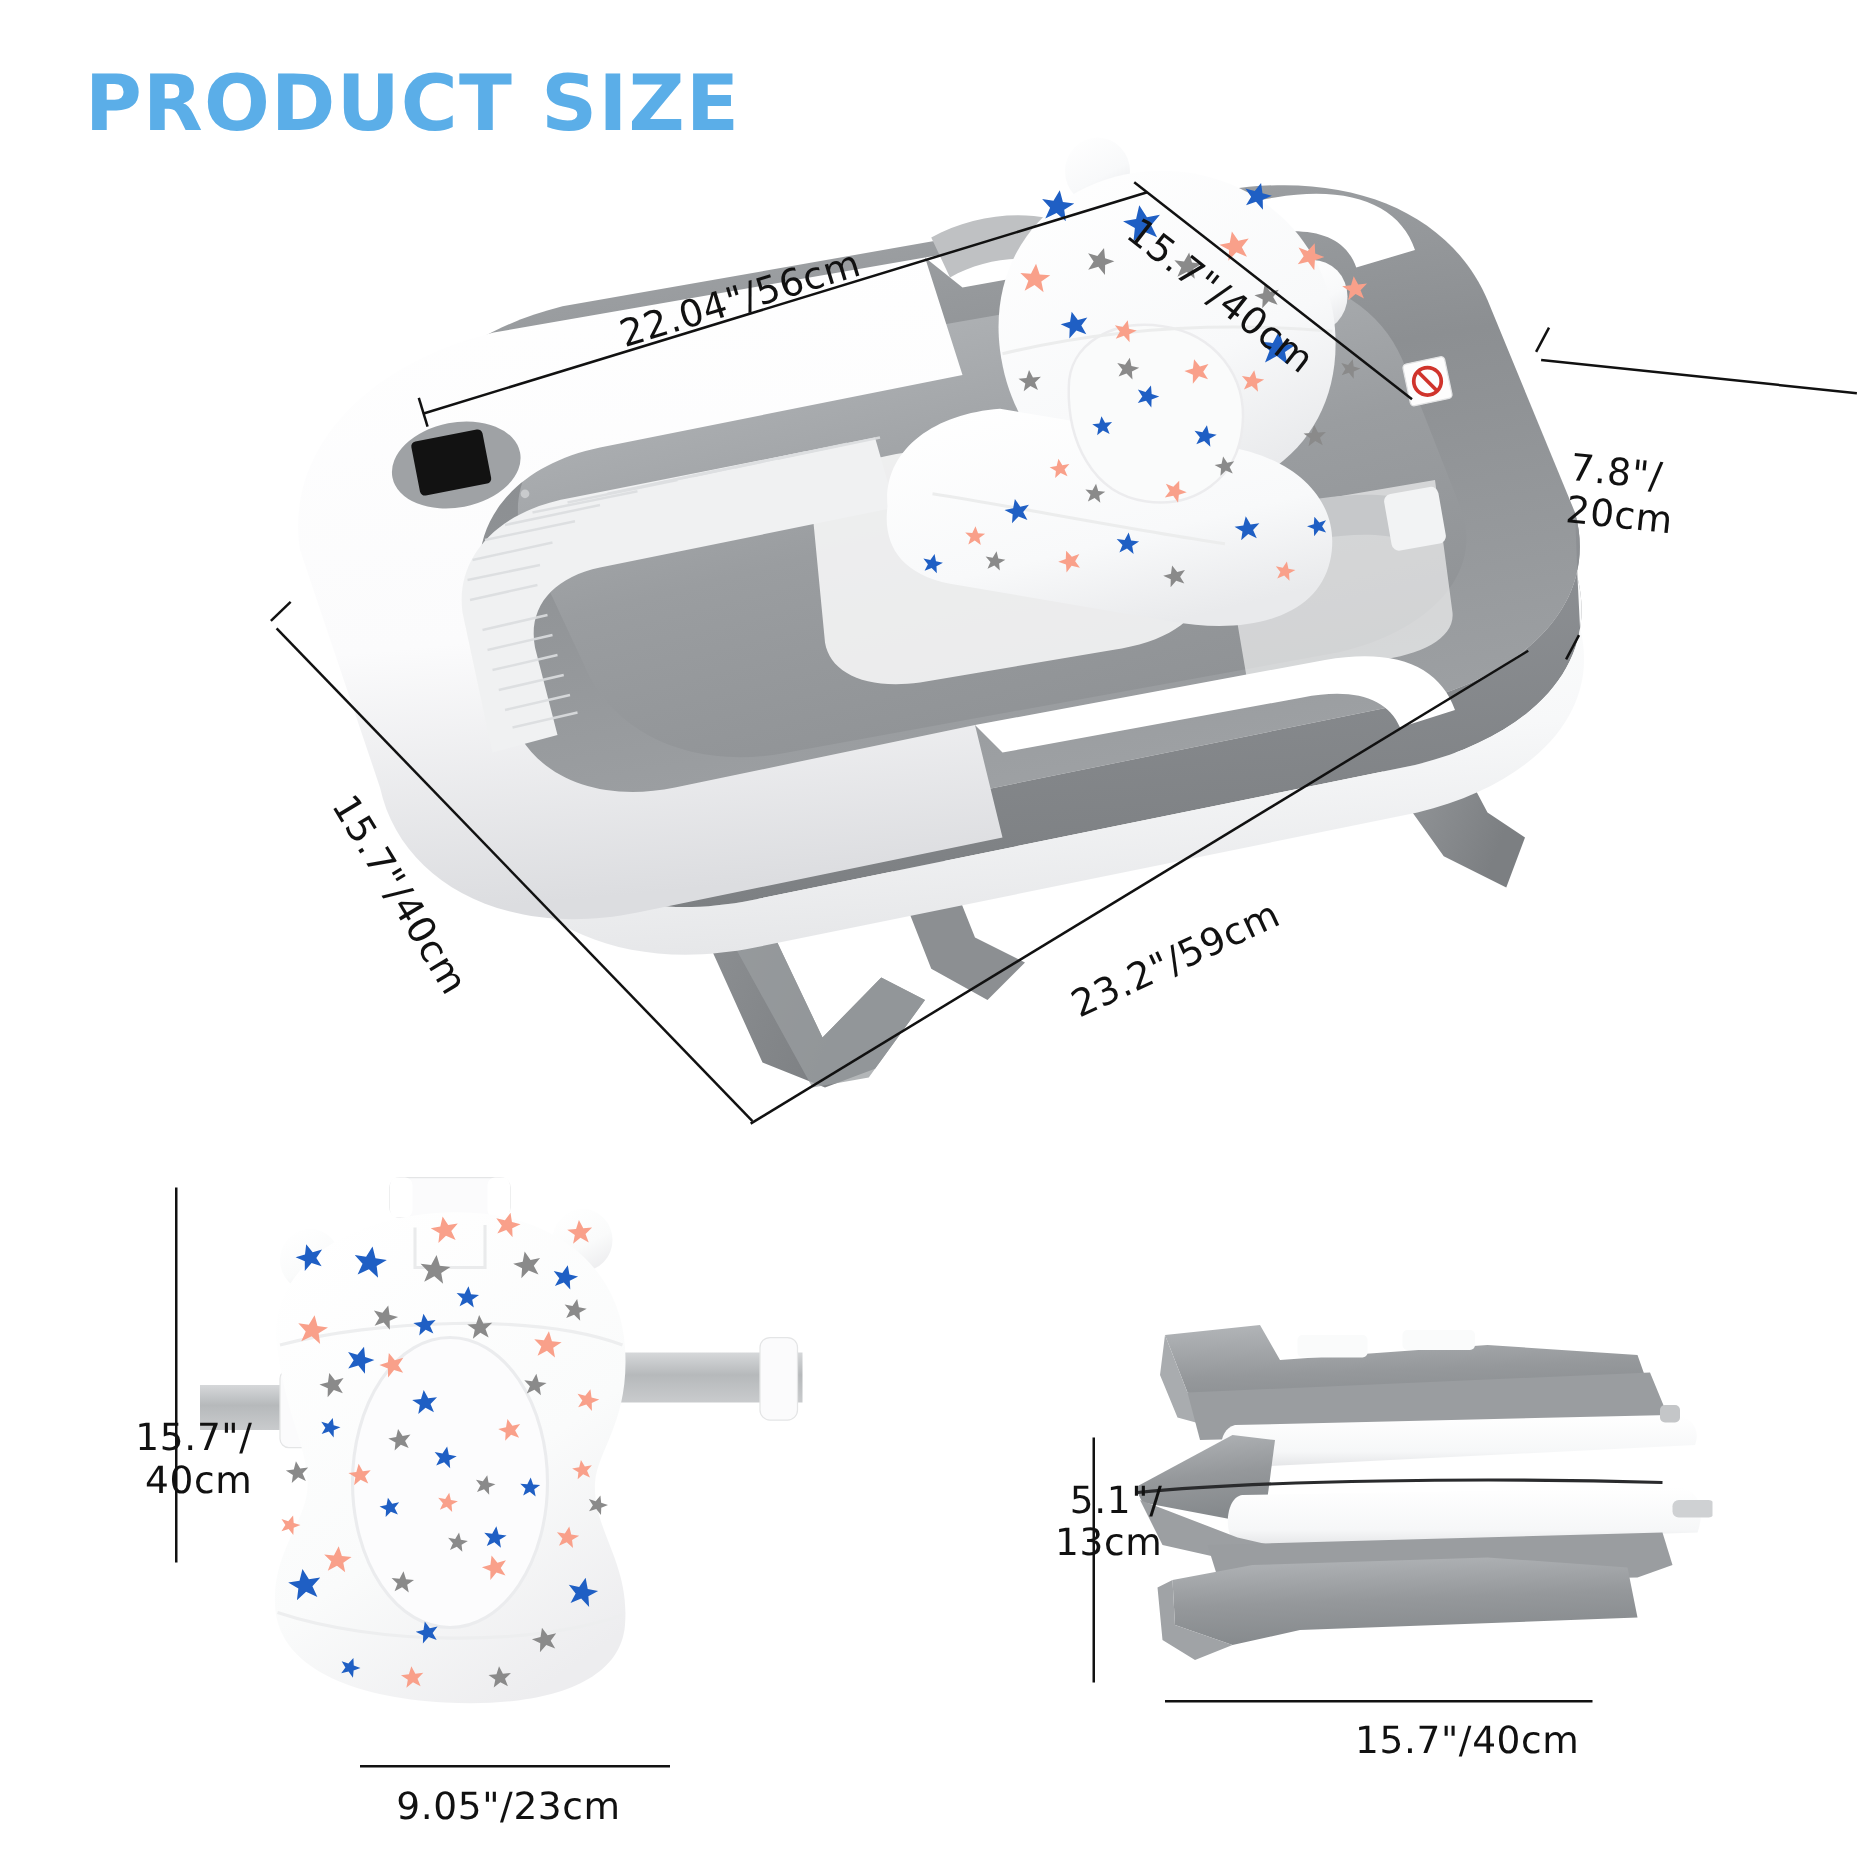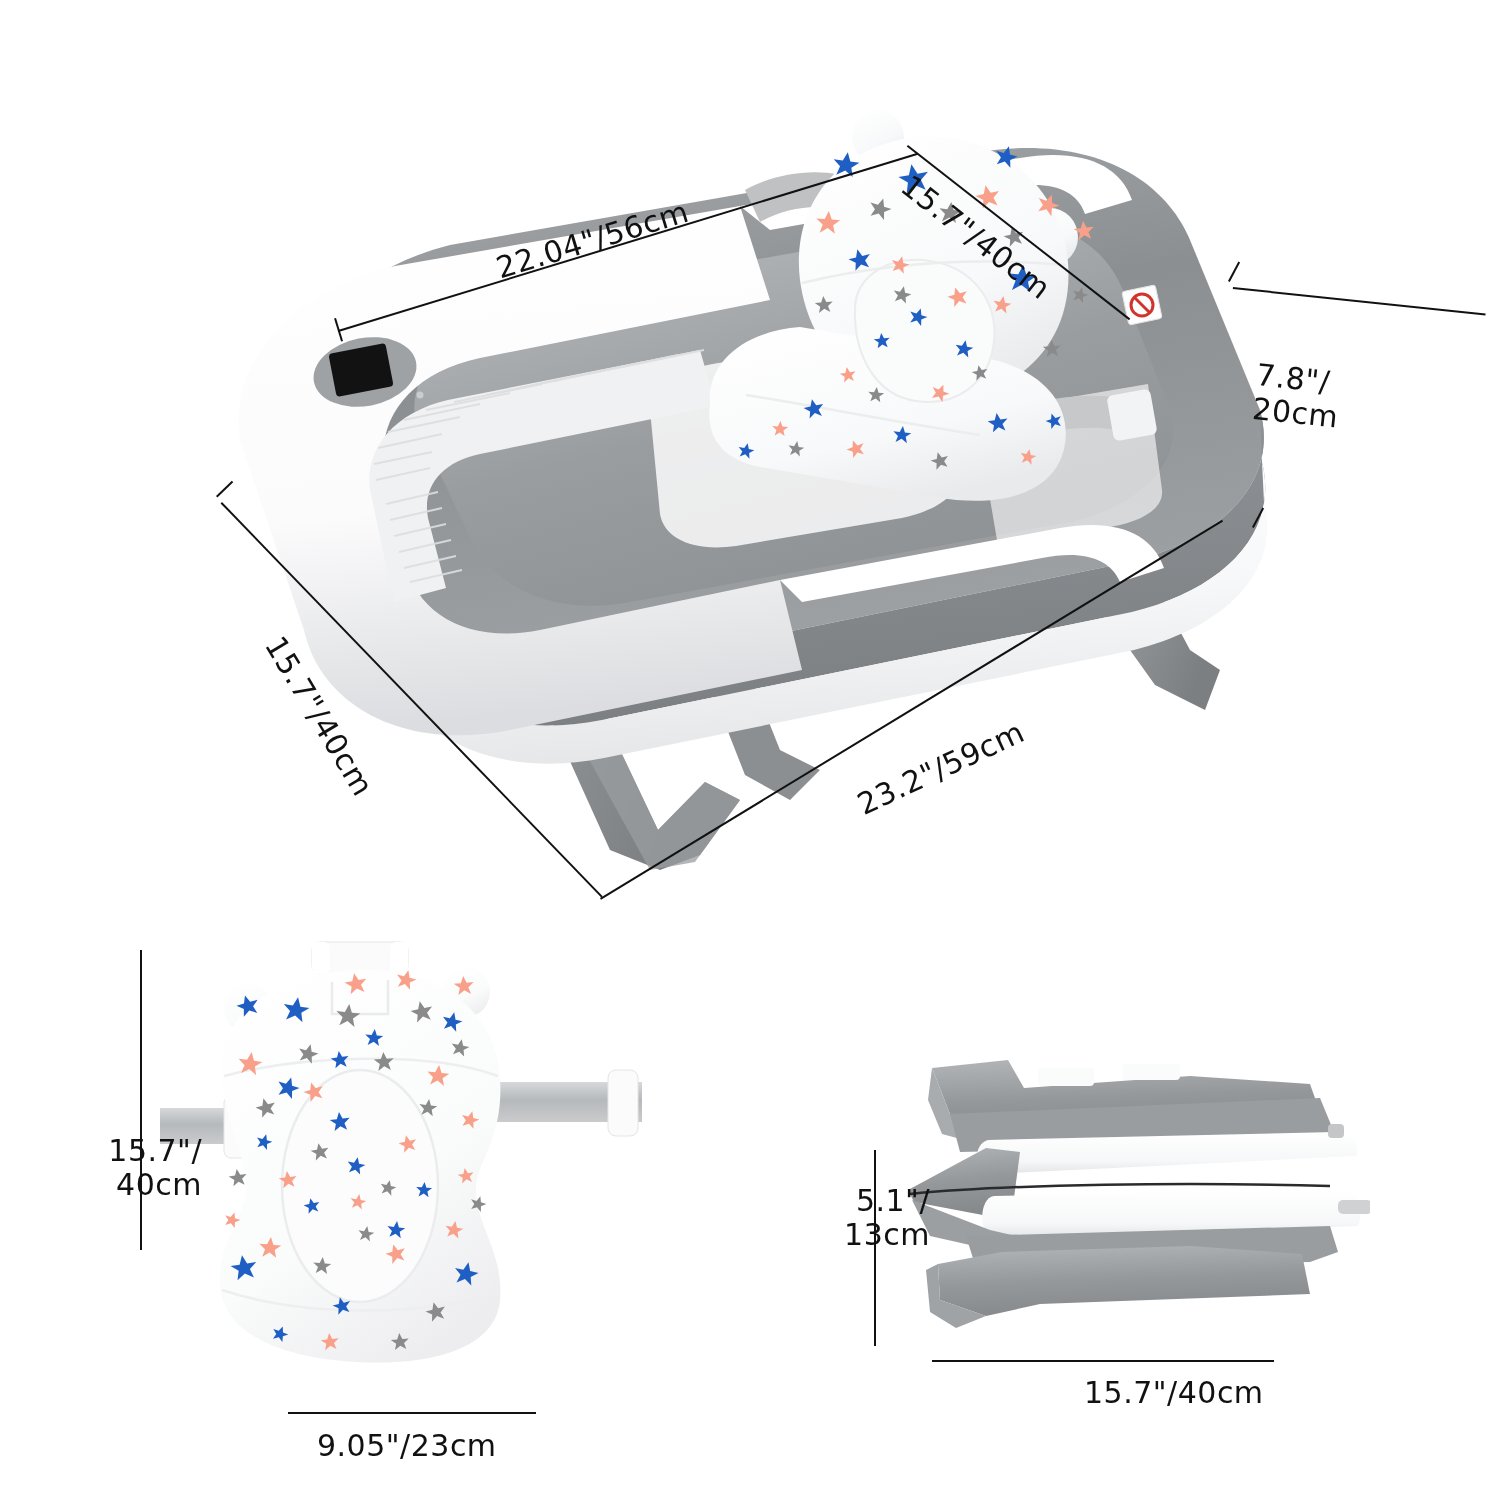--- a/index.html
+++ b/index.html
@@ -56,20 +56,21 @@
   
   
   
   #folded-view{position:absolute;left:890px;top:1040px;width:480px;height:300px;}
 </style>
 </head>
 <body>
 
 <div class="stage">
 
+  <div id="page-title">PRODUCT SIZE</div>
 
   <div id="main-tub">
 
     <svg width="1120" height="800" viewBox="0 0 1120 800">
       <defs>
         <linearGradient id="gGray" x1="0" y1="0" x2="0.3" y2="1">
           <stop offset="0%" stop-color="#a7aaad"></stop>
           <stop offset="45%" stop-color="#8c8f92"></stop>
           <stop offset="100%" stop-color="#9ea1a4"></stop>
         </linearGradient>

